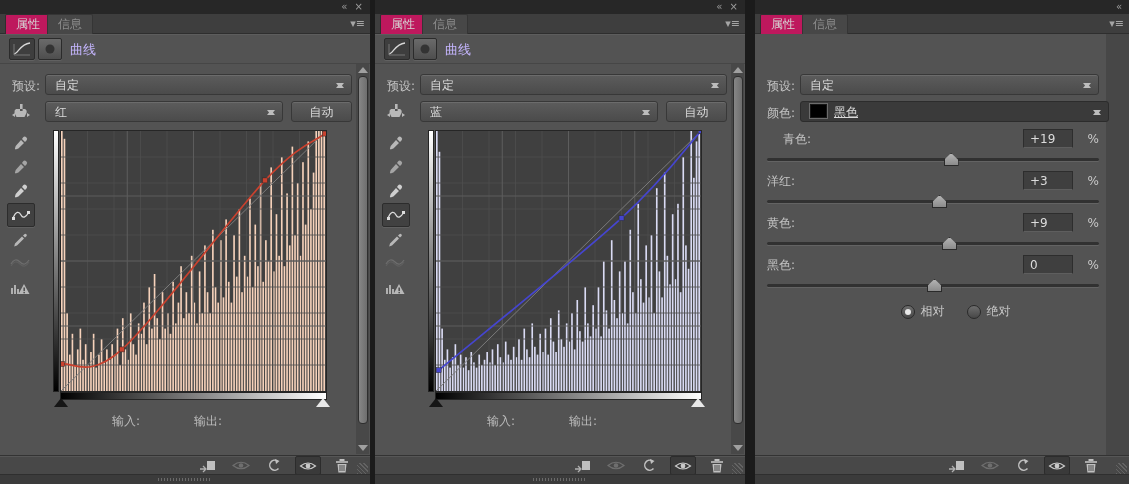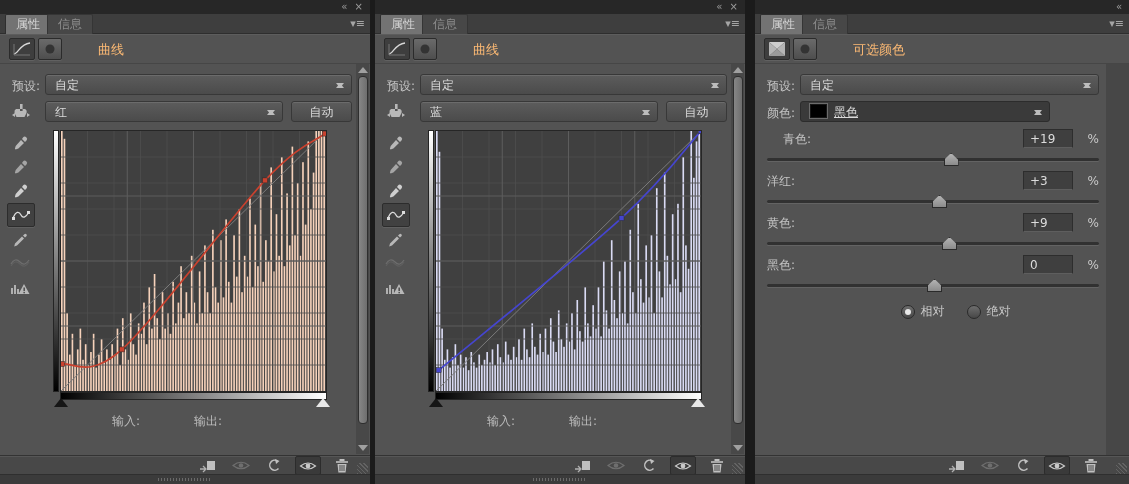--- a/index.html
+++ b/index.html
@@ -4,27 +4,27 @@
 <style>
   html,body{margin:0;padding:0;background:#1b1b1b;}
   .stage{position:relative;width:1129px;height:484px;background:#1b1b1b;overflow:hidden;
          font-family:"DejaVu Sans","Liberation Sans",sans-serif;color:#c9c9c9;font-size:12px;}
   .panel{position:absolute;top:0;height:484px;background:#535353;}
   
   .topstrip{position:absolute;top:0;left:0;right:0;height:14px;background:#272727;}
   .winbtns{position:absolute;top:1px;right:5px;color:#9c9c9c;font-size:10px;letter-spacing:2px;line-height:12px;}
   .tabrow{position:absolute;top:14px;left:0;right:0;height:19px;background:#3e3e3e;border-bottom:1px solid #2e2e2e;}
   .tab{position:absolute;top:0;height:19px;line-height:19px;padding:0 10px;font-size:12px;}
-  .tab.active{background:#737373;color:#d6d6d6;border-radius:2px 2px 0 0;border:1px solid #2e2e2e;border-bottom:none;}
+  .tab.active{background:#be185d;color:#d6d6d6;border-radius:2px 2px 0 0;border:1px solid #2e2e2e;border-bottom:none;}
   .tab.inactive{color:#8e8e8e;background:#474747;border-radius:2px 2px 0 0;border:1px solid #353535;border-bottom:none;}
   .panelmenu{position:absolute;top:3px;right:5px;color:#a5a5a5;font-size:11px;cursor:default;}
   .header{position:absolute;top:34px;left:0;right:0;height:29px;background:#535353;border-bottom:1px solid #464646;box-shadow:0 1px 0 #5d5d5d inset;}
   .hicon{position:absolute;top:4px;width:24px;height:20px;border:1px solid #2b2b2b;border-radius:2px;background:#3e3e3e;box-shadow:0 1px 0 #616161;}
   .hicon.raised{background:linear-gradient(#6a6a6a,#4e4e4e);}
-  .htitle{position:absolute;top:7px;left:70px;color:#fdba74;font-size:13px;margin-left:28px;}
+  .htitle{position:absolute;top:7px;left:70px;color:#c4b5fd;font-size:13px;}
   
   .rowlabel{position:absolute;color:#c4c4c4;}
   .dropdown{position:absolute;height:21px;background:linear-gradient(#5c5c5c,#4b4b4b);border:1px solid #383838;border-radius:3px;box-shadow:inset 0 1px 0 rgba(255,255,255,.10);line-height:21px;color:#dadada;padding-left:9px;box-sizing:border-box;}
   .dropdown.dark{background:#3a3a3a;box-shadow:none;border-color:#2c2c2c;}
   .ddarrows{position:absolute;right:7px;top:4px;width:9px;height:13px;}
   .ddarrows:before{content:"";position:absolute;top:0;left:1px;border:4px solid transparent;border-bottom:5px solid #bdbdbd;}
   .ddarrows:after{content:"";position:absolute;bottom:0;left:1px;border:4px solid transparent;border-top:5px solid #bdbdbd;}
   .btn{position:absolute;height:21px;background:linear-gradient(#5c5c5c,#4b4b4b);border:1px solid #383838;border-radius:3px;box-shadow:inset 0 1px 0 rgba(255,255,255,.10);line-height:20px;color:#dadada;text-align:center;box-sizing:border-box;}
   .swatch{display:inline-block;width:15px;height:12px;vertical-align:-2px;border:1px solid #161616;outline:1px solid #6c6c6c;margin-right:7px;}
   
@@ -620,44 +620,28 @@
   <div class="panel" style="left:755px;width:374px;">
     <div class="edgestrip"></div>
     <div class="topstrip">
       <span class="winbtns"><span>«</span></span>
     </div>
     <div class="tabrow">
       <div class="tab active" style="left:5px;">属性</div>
       <div class="tab inactive" style="left:47px;">信息</div>
       <span class="panelmenu">▾≡</span>
     </div>
-    <div class="header">
-      <div class="hicon" style="left:9px;">
-        <svg width="24" height="20">
-            <path d="M4 3 h16 l-8 7 Z" fill="#cfcfcf"></path>
-            <path d="M4 17 h16 l-8-7 Z" fill="#9a9a9a"></path>
-            <path d="M4 3 v14 l8-7 Z" fill="#b5b5b5"></path>
-            <path d="M20 3 v14 l-8-7 Z" fill="#b5b5b5"></path>
-          </svg>
-      </div>
-      <div class="hicon raised" style="left:38px;width:22px;">
-        <svg width="22" height="20">
-            <circle cx="11" cy="10" r="4.5" fill="#333"></circle>
-          </svg>
-      </div>
-      <span class="htitle">可选颜色</span>
-    </div>
 
     <span class="rowlabel" style="left:12px;top:78px;">预设:</span>
     <div class="dropdown" style="left:45px;top:74px;width:299px;">
       <span>自定</span><span class="ddarrows"></span>
     </div>
 
     <span class="rowlabel" style="left:12px;top:105px;">颜色:</span>
-    <div class="dropdown dark" style="left:45px;top:101px;width:250px;text-decoration:underline;">
+    <div class="dropdown dark" style="left:45px;top:101px;width:309px;text-decoration:underline;">
       <span class="swatch" style="background: rgb(0, 0, 0);"></span><span>黑色</span><span class="ddarrows"></span>
     </div>
 
     <div class="slgroup" style="top:131px;">
       <span class="rowlabel" style="left:16px;top:0;">青色:</span>
       <div class="slval">+19</div>
       <span class="slpct">%</span>
       <div class="sltrack">
           <div class="slthumb" style="left: 55%;"></div>
         </div>

